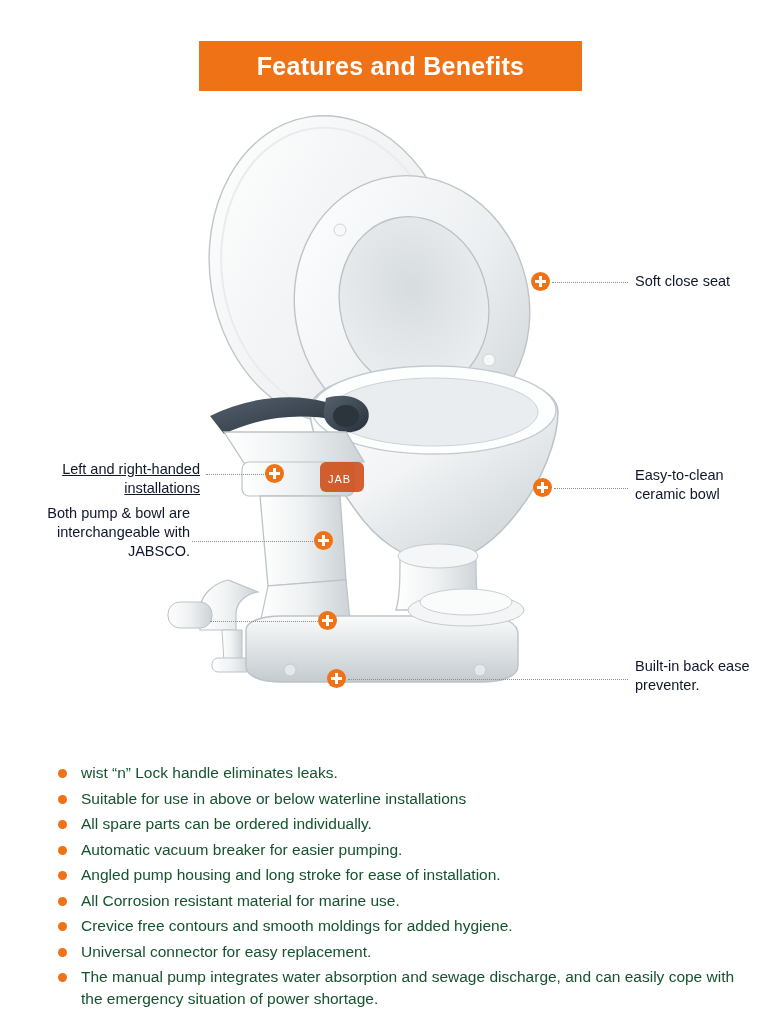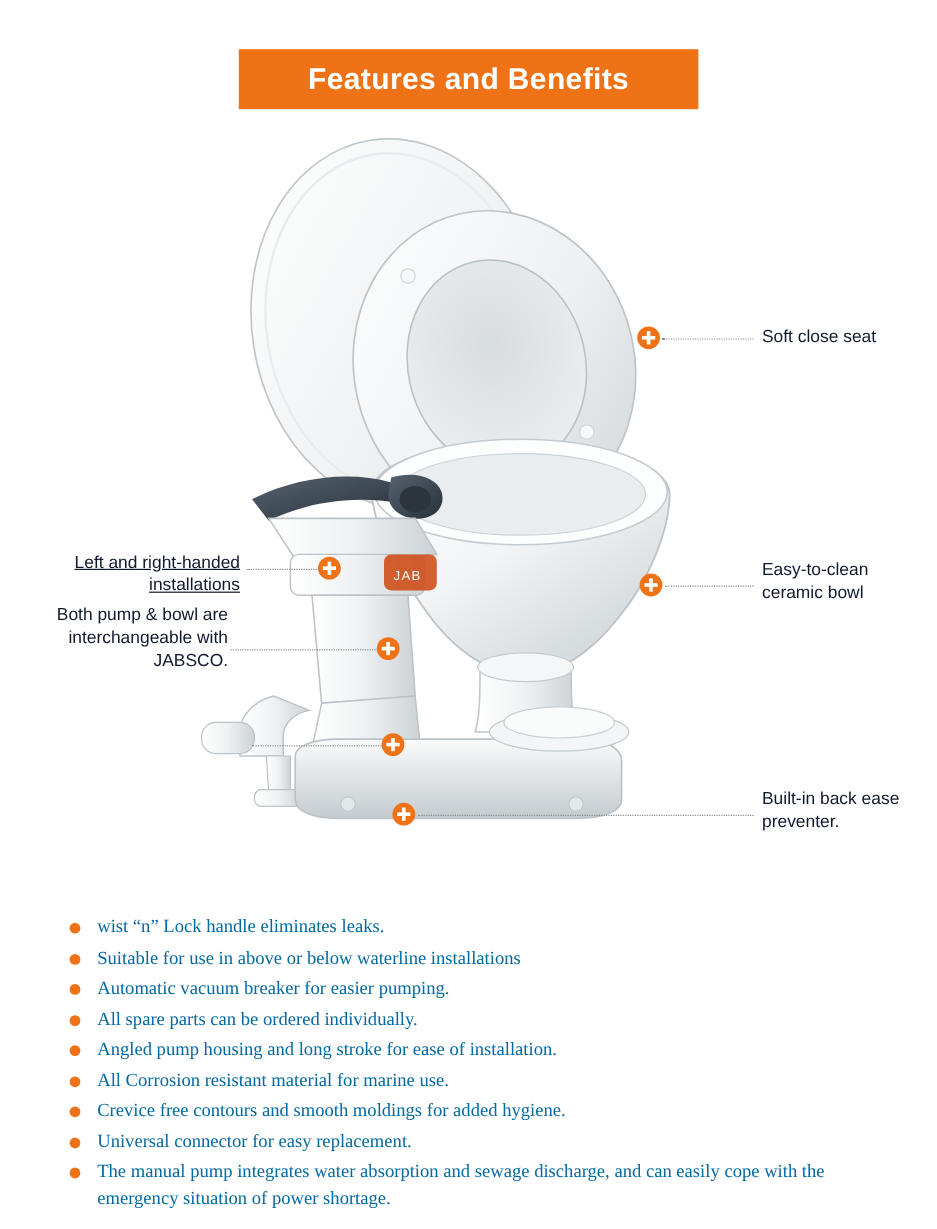--- a/index.html
+++ b/index.html
@@ -99,22 +99,21 @@
     width: 9px;
     height: 9px;
     border-radius: 50%;
     background: #ef7216;
     margin-top: 7px;
     margin-right: 14px;
   }
   .bullet-text {
     font-size: 15.5px;
     line-height: 1.42;
-    color: #0369a1;
-    font-family: Liberation Serif, serif;
+    color: #14532d;
   }
 </style>
 </head>
 <body>
 
 <div class="header-band">
   <span class="title">Features and Benefits</span>
 </div>
 
 <div class="stage">
@@ -256,28 +255,28 @@
   <div class="bullet-row">
     <span class="bullet-dot"></span>
     <span class="bullet-text">wist “n” Lock handle eliminates leaks.</span>
   </div>
   <div class="bullet-row">
     <span class="bullet-dot"></span>
     <span class="bullet-text">Suitable for use in above or below waterline installations</span>
   </div>
   <div class="bullet-row">
     <span class="bullet-dot"></span>
+    <span class="bullet-text">All spare parts can be ordered individually.</span>
+  </div>
+  <div class="bullet-row">
+    <span class="bullet-dot"></span>
     <span class="bullet-text">Automatic vacuum breaker for easier pumping.</span>
   </div>
   <div class="bullet-row">
     <span class="bullet-dot"></span>
-    <span class="bullet-text">All spare parts can be ordered individually.</span>
-  </div>
-  <div class="bullet-row">
-    <span class="bullet-dot"></span>
     <span class="bullet-text">Angled pump housing and long stroke for ease of installation.</span>
   </div>
   <div class="bullet-row">
     <span class="bullet-dot"></span>
     <span class="bullet-text">All Corrosion resistant material for marine use.</span>
   </div>
   <div class="bullet-row">
     <span class="bullet-dot"></span>
     <span class="bullet-text">Crevice free contours and smooth moldings for added hygiene.</span>
   </div>

